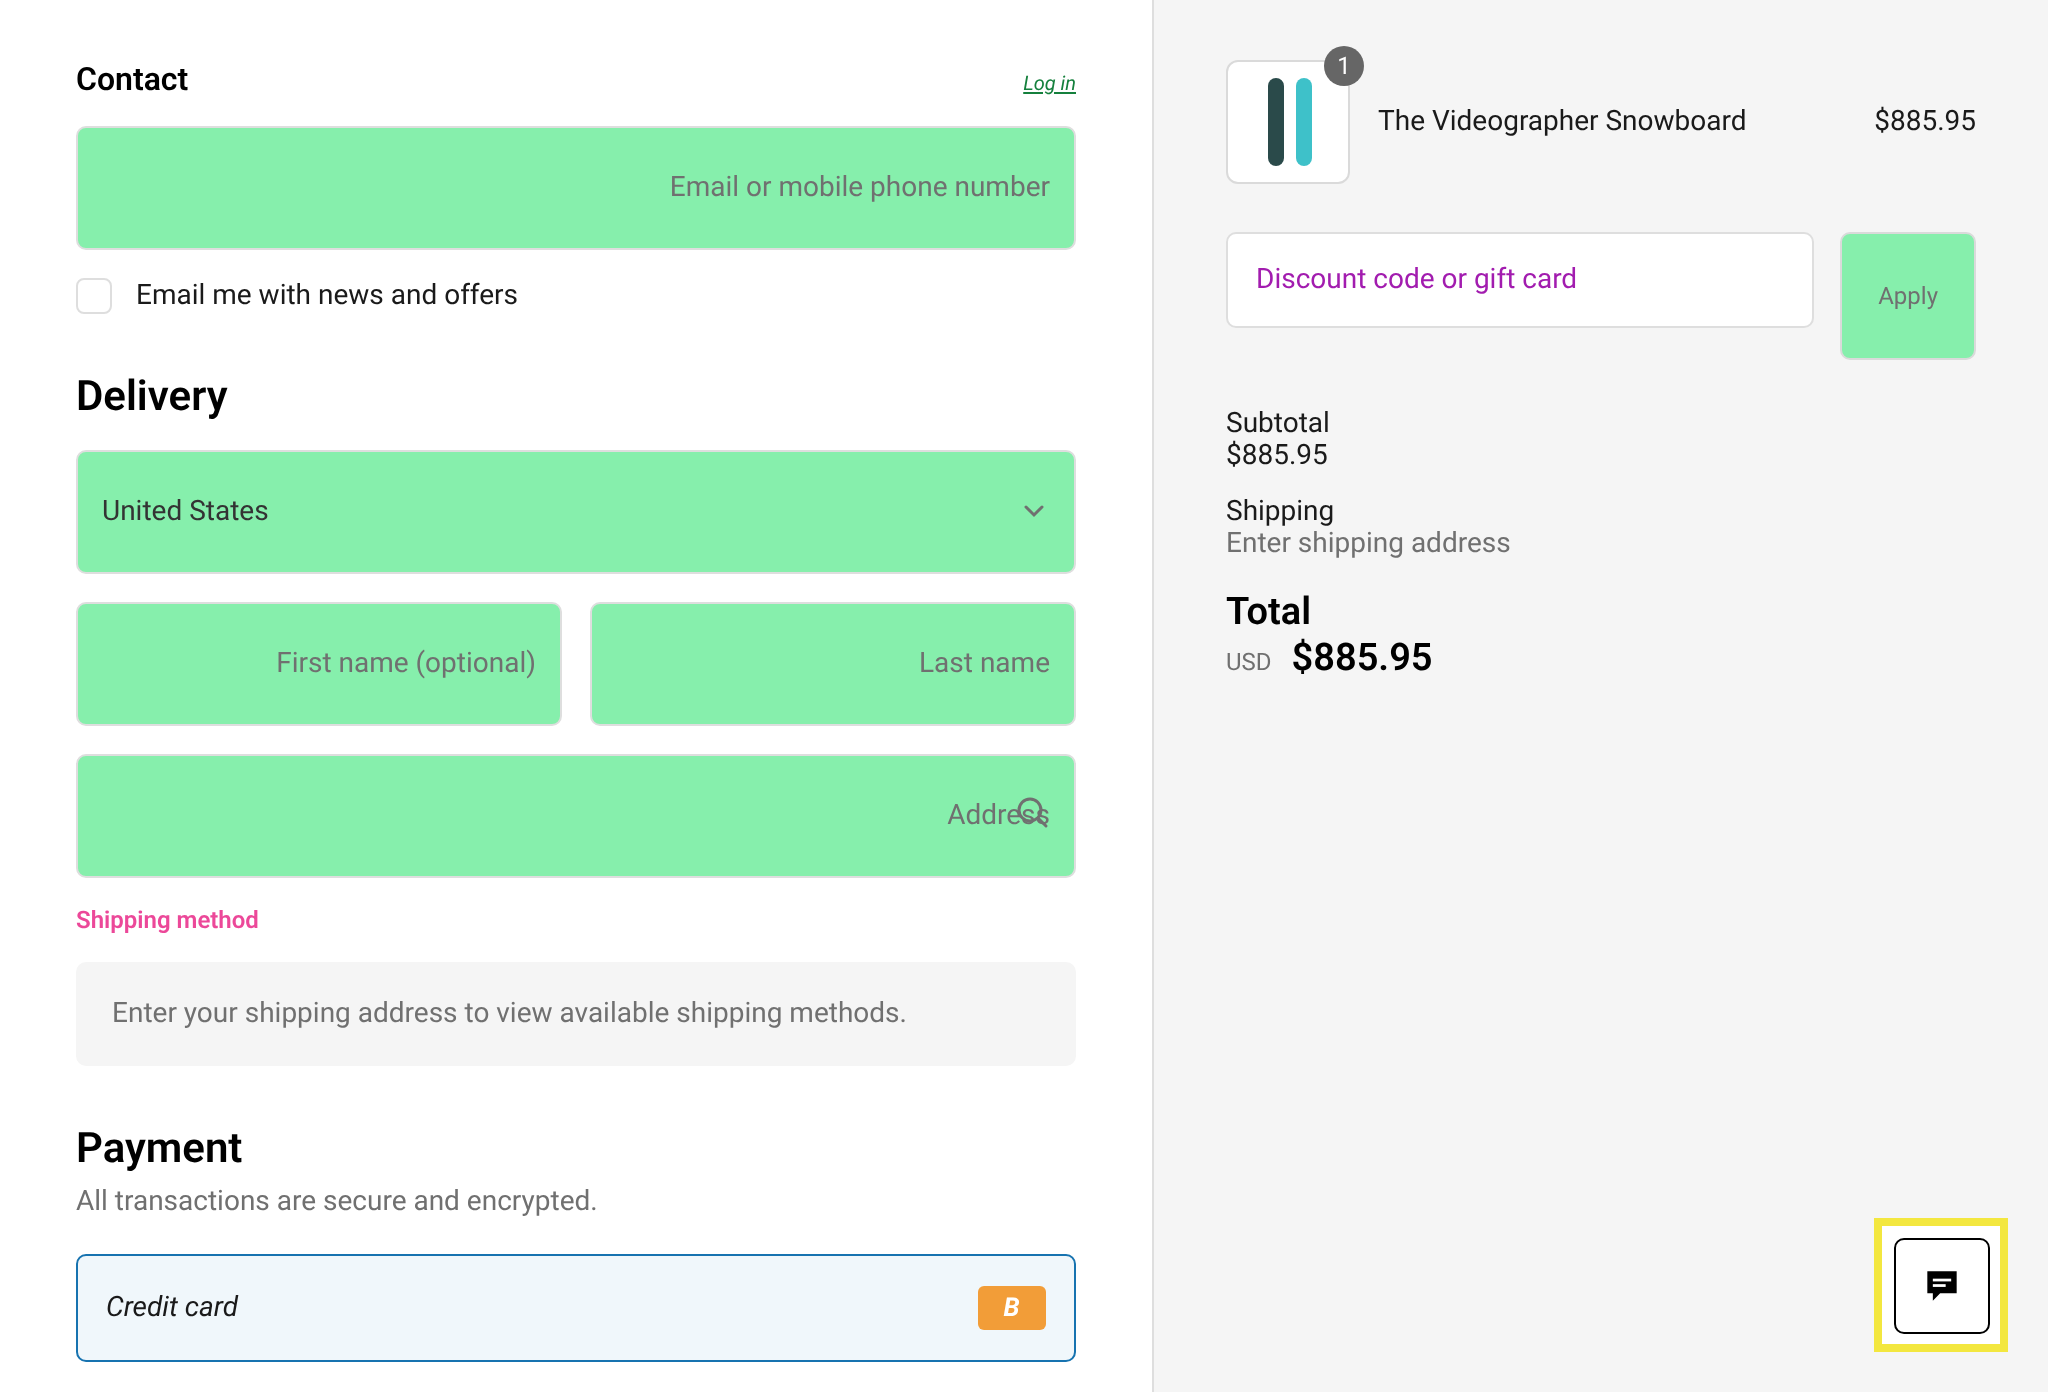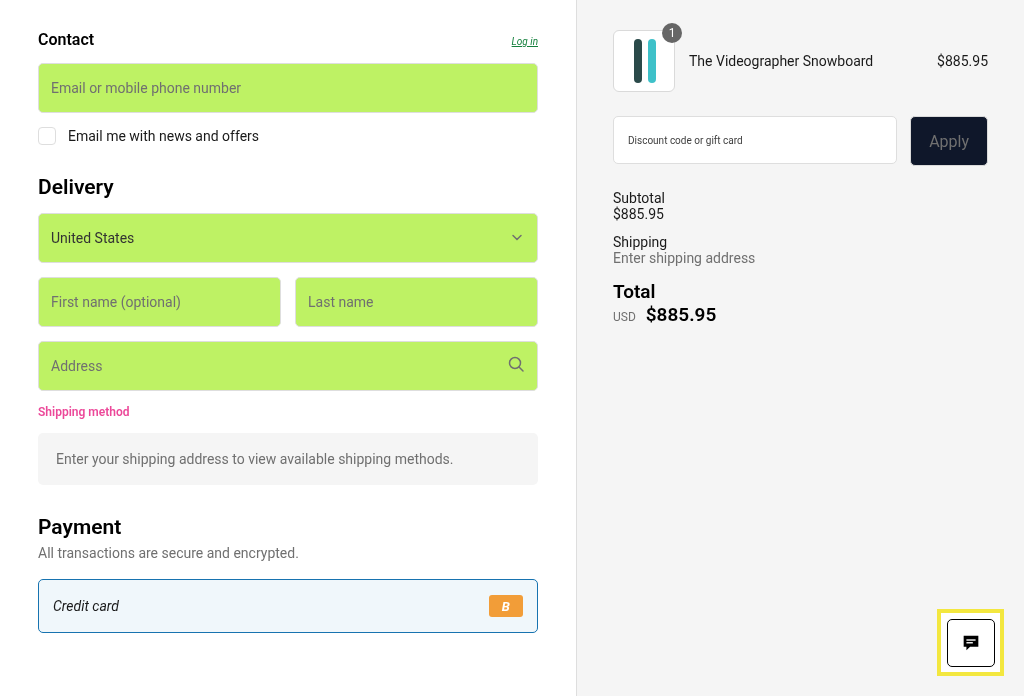--- a/index.html
+++ b/index.html
@@ -37,27 +37,28 @@
     .login-link {
       color: #15803d;
       text-decoration: underline;
       font-size: 10px;
       font-style: italic;
     }
     .field {
       position: relative;
       border: 1px solid #dedede;
       border-radius: 5px;
-      background: #bef264;
+      background: #86efac;
       padding: 0 12px;
-      height: 50px;
+      height: 62px;
       display: flex;
       flex-direction: column;
       justify-content: center;
       margin-bottom: 14px;
+      align-items: flex-end;
     }
     .field input, .field .field-value {
       border: none;
       outline: none;
       font-size: 14px;
       color: #333;
       background: transparent;
       width: 100%;
     }
     .field.has-label .floating-label {
@@ -216,28 +217,28 @@
     .discount-input {
       flex: 1;
       border: 1px solid #dedede;
       border-radius: 5px;
       padding: 0 14px;
       height: 48px;
       display: flex;
       align-items: center;
       background: #fff;
     }
-    .discount-input span { color: #404040; font-size: 10px; }
+    .discount-input span { color: #a21caf; font-size: 14px; }
     .apply-btn {
-      background: #0f172a;
+      background: #86efac;
       border: 1px solid #dadada;
       border-radius: 5px;
-      height: 50px;
+      height: 64px;
       padding: 0 18px;
-      font-size: 16px;
+      font-size: 12px;
       color: #707070;
       display: flex;
       align-items: center;
     }
     .summary-row {
       display: flex;
       justify-content: space-between;
       font-size: 14px;
       margin-bottom: 12px;
       color: #1a1a1a;

